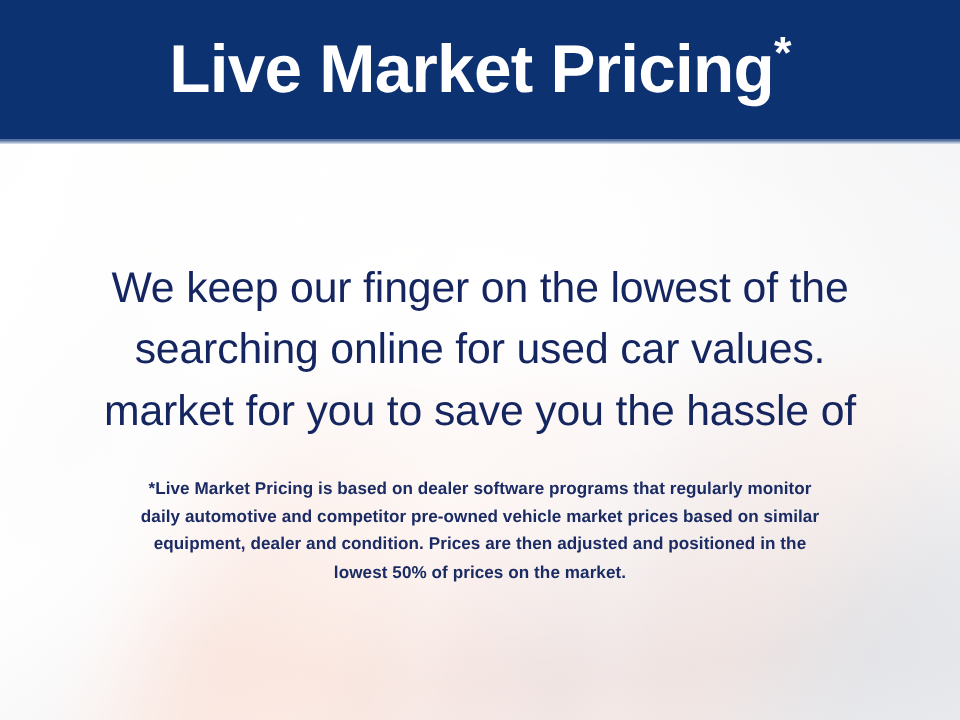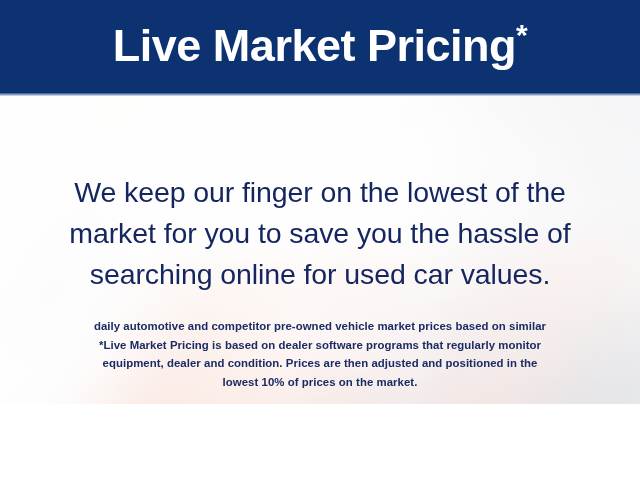--- a/index.html
+++ b/index.html
@@ -7,21 +7,21 @@
     padding: 0;
     background: #ffffff;
   }
   body {
     font-family: "Liberation Sans", sans-serif;
   }
 
   #banner {
     position: relative;
     width: 640px;
-    height: 404px;
+    height: 480px;
     overflow: hidden;
     background: #ffffff;
   }
 
   
   #header-band {
     position: absolute;
     left: 0;
     top: 0;
     width: 640px;
@@ -256,25 +256,25 @@
 
   <div id="header-band">
     <h1 id="header-title"><span>Live Market Pricing</span><span class="ast">*</span></h1>
   </div>
   <div id="header-underline"></div>
 
   <div id="copy">
 
     <p id="headline">
       <span class="hl">We keep our finger on the lowest of the</span>
+      <span class="hl">searching online for used car values.</span>
       <span class="hl">market for you to save you the hassle of</span>
-      <span class="hl">searching online for used car values.</span>
     </p>
 
     <p id="disclaimer">
+      <span class="dl">*Live Market Pricing is based on dealer software programs that regularly monitor</span>
       <span class="dl">daily automotive and competitor pre-owned vehicle market prices based on similar</span>
-      <span class="dl">*Live Market Pricing is based on dealer software programs that regularly monitor</span>
       <span class="dl">equipment, dealer and condition. Prices are then adjusted and positioned in the</span>
-      <span class="dl">lowest 10% of prices on the market.</span>
+      <span class="dl">lowest 50% of prices on the market.</span>
     </p>
 
   </div>
 </div>
 
 </body></html>

